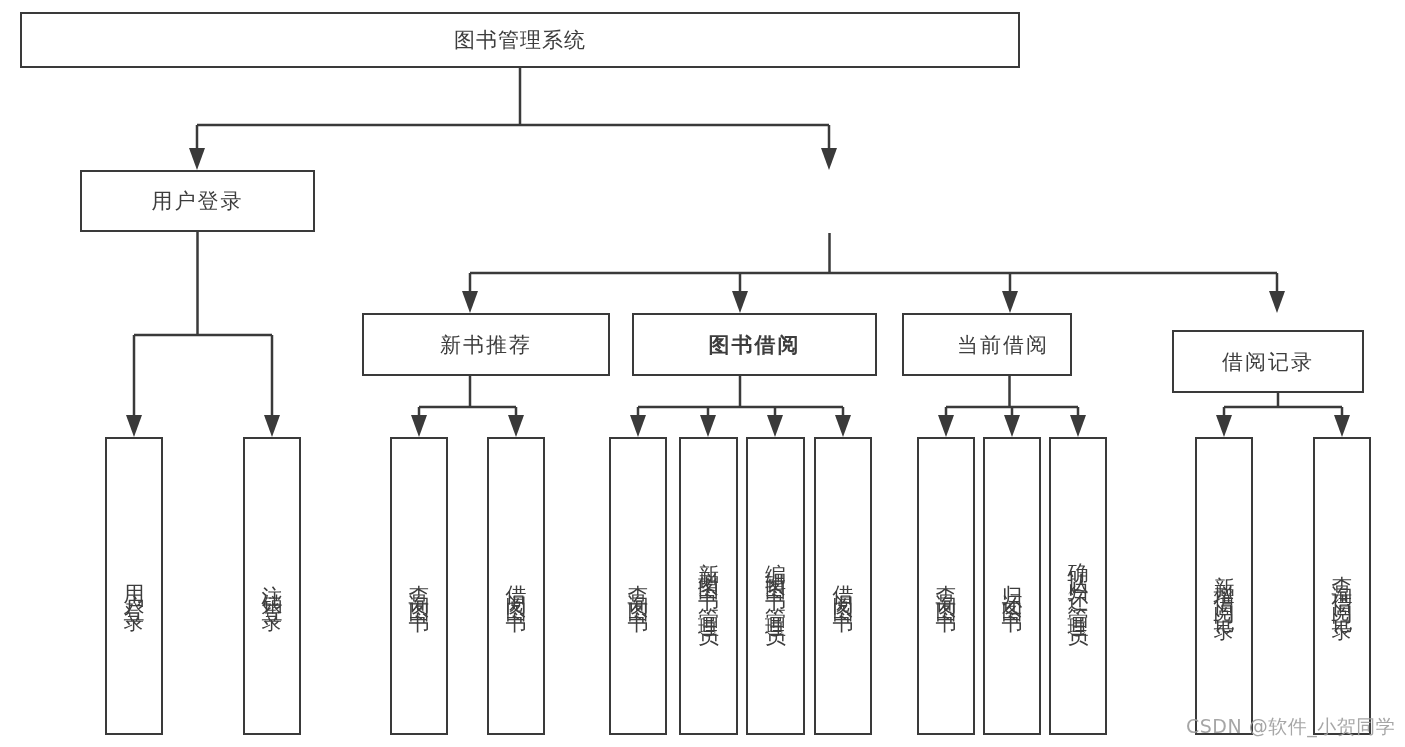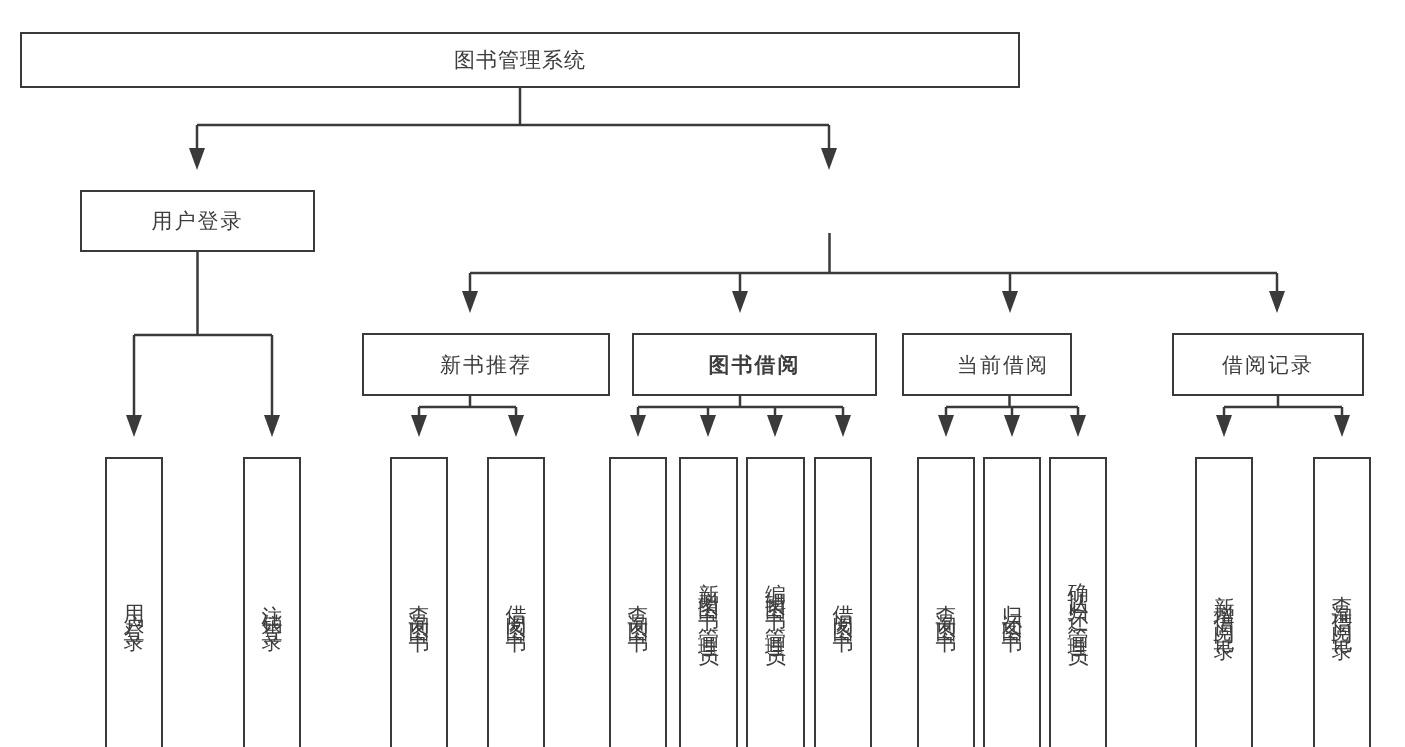--- a/index.html
+++ b/index.html
@@ -16,21 +16,20 @@
     position: absolute;
     box-sizing: border-box;
     display: flex;
     align-items: center;
     justify-content: center;
     border: 2.5px solid #3a3a3a;
     background: #ffffff;
     color: #3d3d3d;
     z-index: 2;
     text-align: left;
-    margin-top: 20px;
   }
   .h { font-size: 21px; letter-spacing: 2px; }
   .root-box { font-size: 21px; letter-spacing: 1px; }
   .v {
     writing-mode: vertical-rl;
     text-orientation: mixed;
     font-size: 21px;
     letter-spacing: 9px;
     white-space: nowrap;
   }
@@ -116,34 +115,35 @@
     </g>
   </svg>
 
   <div class="box h root-box" style="left:20px; top:12px; width:1000px; height:56px;">图书管理系统</div>
 
   <div class="box h" style="left:80px; top:170px; width:235px; height:62px;">用户登录</div>
 
   <div class="box h" style="left:362px; top:313px; width:248px; height:63px;">新书推荐</div>
   <div class="box h" style="left:632px; top:313px; width:245px; height:63px;font-weight:bold;">图书借阅</div>
   <div class="box h" style="left:902px; top:313px; width:170px; height:63px;padding-left:32px;">当前借阅</div>
-  <div class="box h" style="left:1172px; top:313px; width:192px; height:63px;">借阅记录</div>
+  <div class="box h" style="left:1172px; top:330px; width:192px; height:63px;">借阅记录</div>
 
   <div class="box v" style="left:105px; top:437px; width:58px; height:298px;">用户登录</div>
   <div class="box v" style="left:243px; top:437px; width:58px; height:298px;">注销登录</div>
 
   <div class="box v" style="left:390px; top:437px; width:58px; height:298px;">查询图书</div>
   <div class="box v" style="left:487px; top:437px; width:58px; height:298px;">借阅图书</div>
 
   <div class="box v" style="left:609px; top:437px; width:58px; height:298px;">查询图书</div>
   <div class="box v" style="left:679px; top:437px; width:59px; height:298px;">新增图书（管理员）</div>
   <div class="box v" style="left:746px; top:437px; width:59px; height:298px;">编辑图书（管理员）</div>
   <div class="box v" style="left:814px; top:437px; width:58px; height:298px;">借阅图书</div>
 
   <div class="box v" style="left:917px; top:437px; width:58px; height:298px;">查询图书</div>
   <div class="box v" style="left:983px; top:437px; width:58px; height:298px;">归还图书</div>
   <div class="box v" style="left:1049px; top:437px; width:58px; height:298px;">确认归还（管理员）</div>
 
   <div class="box v" style="left:1195px; top:437px; width:58px; height:298px;">新增借阅记录</div>
   <div class="box v" style="left:1313px; top:437px; width:58px; height:298px;">查询借阅记录</div>
 
+  <div class="watermark">CSDN @软件_小贺同学</div>
 
 </div>
 
 </body></html>

